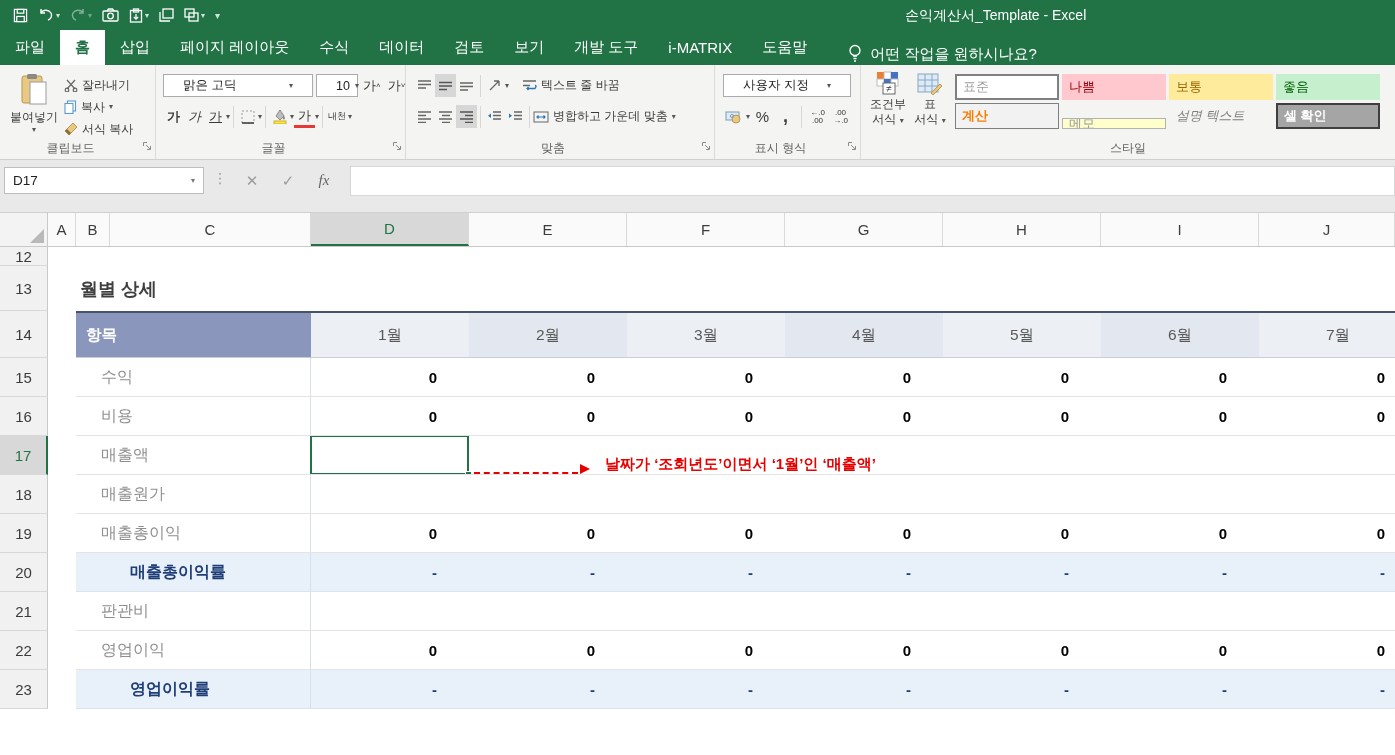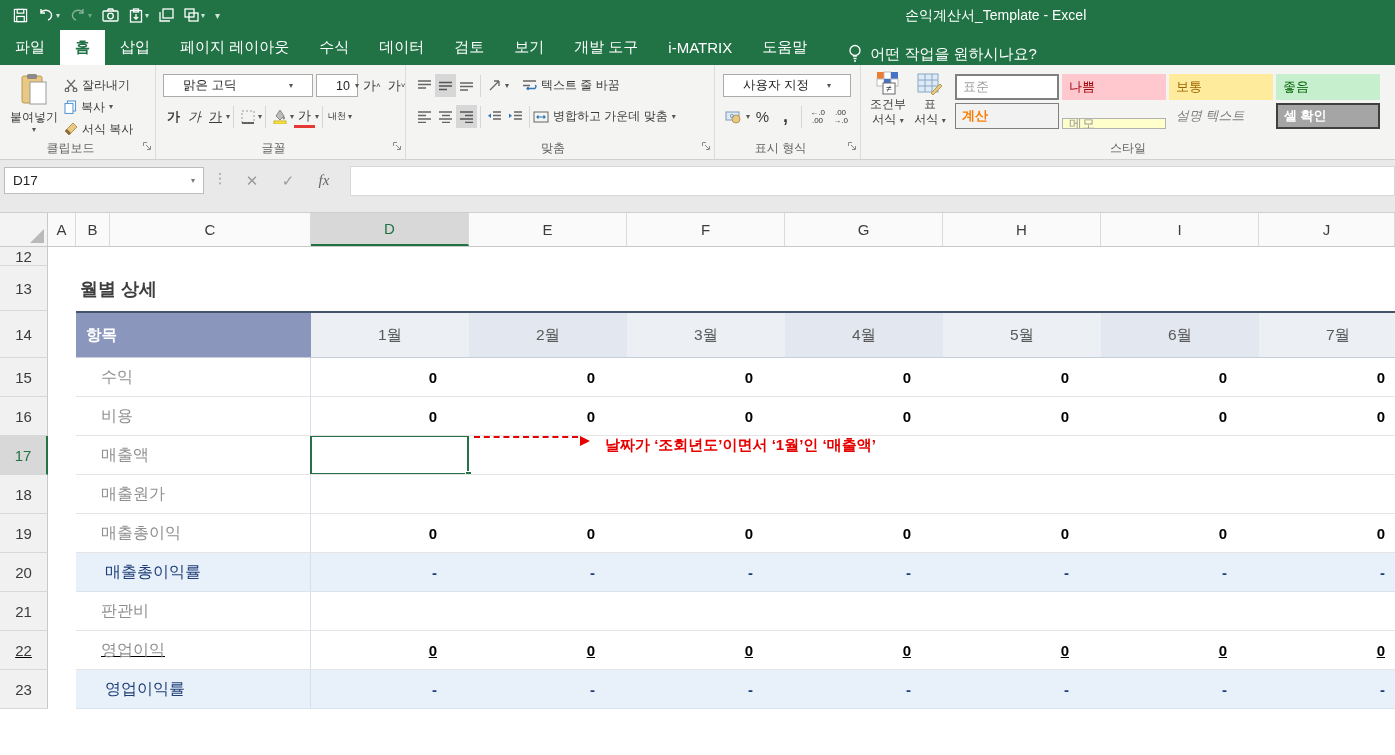--- a/index.html
+++ b/index.html
@@ -100,29 +100,29 @@
 
   .thead { flex:1; display:flex; border-top:2px solid #44546A; border-bottom:1px solid #C6CEDC; overflow:hidden; }
   .h-item { width:235px; flex:none; background:#8A96BC; color:#fff; font-weight:bold; font-size:15.5px; display:flex; align-items:center; padding-left:10px; }
   .mh { width:158px; flex:none; display:flex; align-items:center; justify-content:center; font-size:15.5px; color:#595959; }
   .mh.odd { background:#ECEFF4; }
   .mh.even { background:#E3E8F0; }
 
   .trow { flex:1; display:flex; border-bottom:1px solid #E4E4E4; overflow:hidden; position:relative; }
   .trow.ratio { background:#E8F1FA; border-bottom:1px solid #D8E4F0; }
   .lbl { width:235px; flex:none; display:flex; align-items:center; padding-left:25px; font-size:16px; color:#8f8f8f; border-right:1px solid #D9DFEA; }
-  .ratio .lbl { padding-left:29px; color:#1F3E78; font-weight:normal; }
+  .ratio .lbl { padding-left:54px; color:#1F3E78; font-weight:bold; }
   .val { width:158px; flex:none; display:flex; align-items:center; justify-content:flex-end; padding-right:32px; font-size:15px; font-weight:bold; color:#000; }
   .ratio .val { color:#1F3E78; }
 
   .selcell { position:relative; }
   .selborder { position:absolute; left:-1px; top:-1px; right:0px; bottom:-1px; border:2px solid #217346; pointer-events:none; }
   .fillhandle { position:absolute; right:-3px; bottom:-4px; width:7px; height:7px; background:#217346; border:1px solid #fff; }
 
-  .annot { position:absolute; left:398px; top:0; height:100%; display:flex; align-items:flex-start; }
+  .annot { position:absolute; left:398px; top:0; height:100%; display:flex; align-items:flex-end; }
   .annot .dash { width:104px; border-top:2px dashed #E60000; }
   .annot .ahead { width:0; height:0; border-left:10px solid #E60000; border-top:5px solid transparent; border-bottom:5px solid transparent; margin-left:2px; }
   .annot .atext { margin-left:15px; color:#E60000; font-weight:bold; font-size:15px; white-space:nowrap; }
 </style>
 </head>
 <body>
 
 <div class="titlebar">
   <div class="qat">
     <span class="qbtn">
@@ -633,21 +633,21 @@
           <div class="val"></div>
           <div class="val"></div>
           <div class="val"></div>
           <div class="val"></div>
           <div class="val"></div>
           <div class="val"></div>
           <div class="val"></div>
         </div>
       </div>
     </div>
-    <div class="grow" style="height: 39px; text-decoration: underline;">
+    <div class="grow" style="height: 39px;">
       <div class="rowhdr">22</div>
       <div class="rowcontent">
         <div class="spacerA"></div>
         <div class="trow">
           <div class="lbl">영업이익</div>
           <div class="val">0</div>
           <div class="val">0</div>
           <div class="val">0</div>
           <div class="val">0</div>
           <div class="val">0</div>

